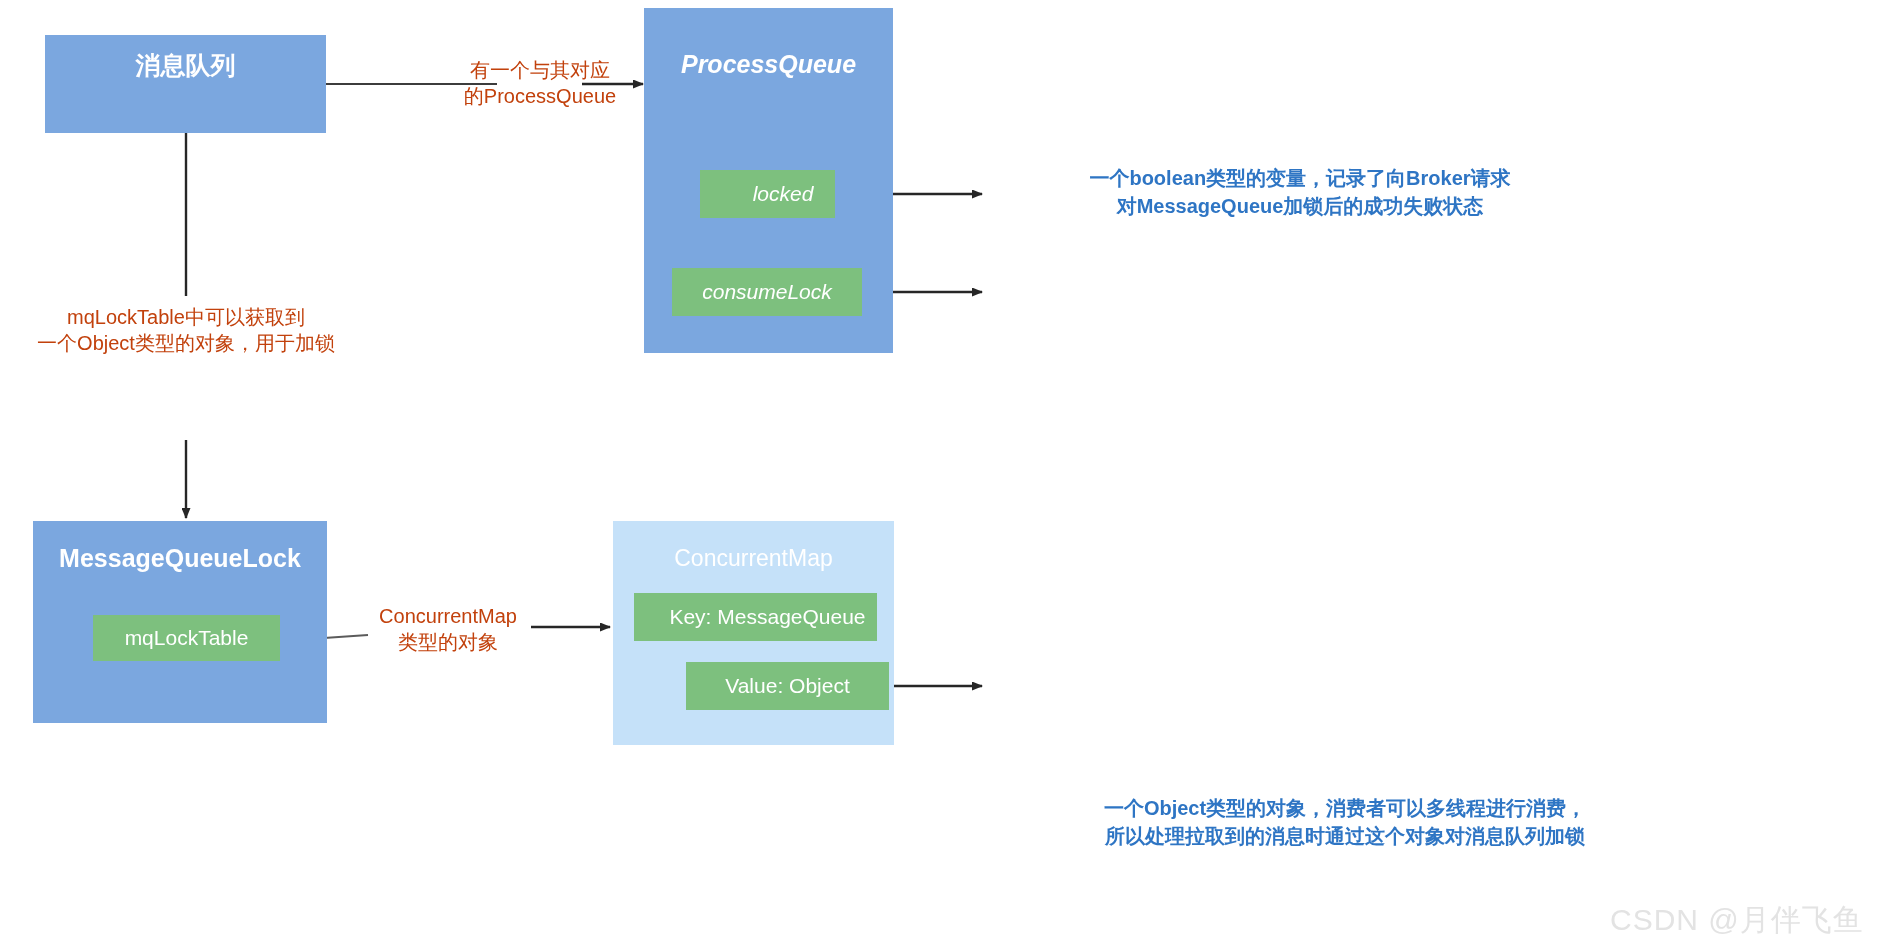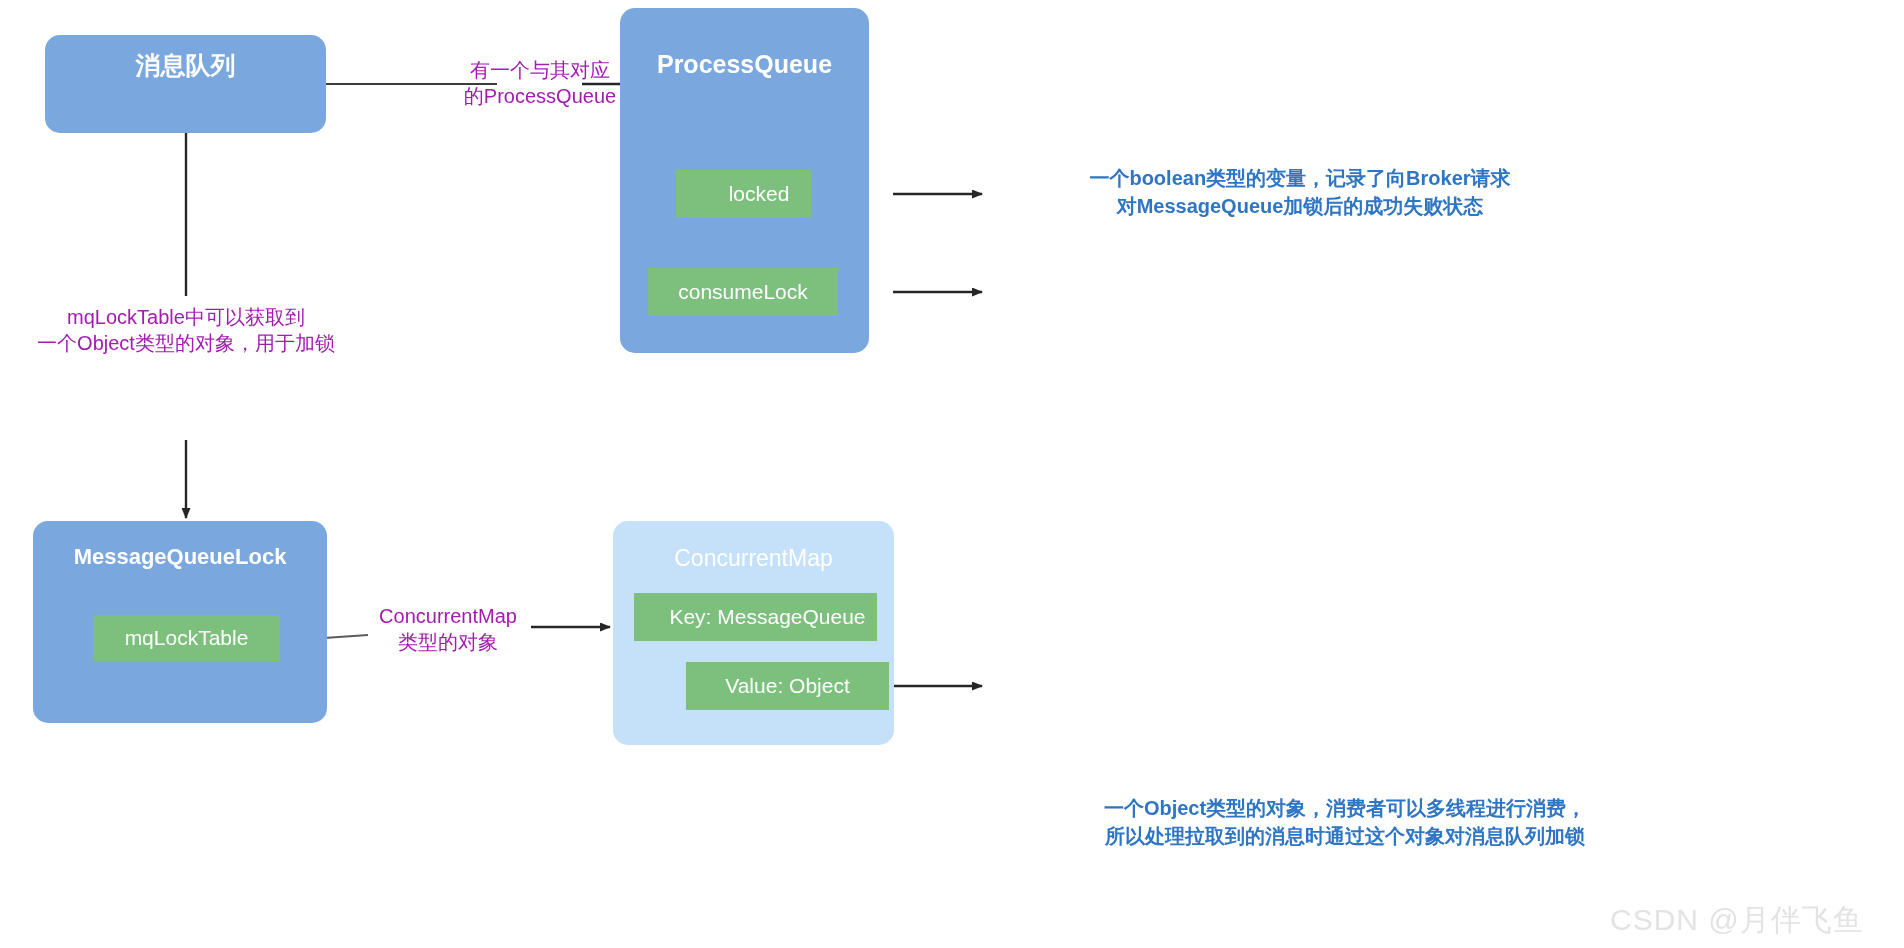--- a/index.html
+++ b/index.html
@@ -15,21 +15,20 @@
     width: 1904px;
     height: 948px;
     background: #ffffff;
     overflow: hidden;
   }
   .node {
     position: absolute;
     box-sizing: border-box;
     color: #ffffff;
     text-align: center;
-    border-radius: 15px;
   }
   .node-blue { background: #7BA7DF; }
   .node-lightblue { background: #C5E1F9; }
 
   .node-title {
     position: absolute;
     left: 0;
     right: 0;
     text-align: center;
     color: #ffffff;
@@ -55,21 +54,21 @@
     left: 0;
     right: 0;
     text-align: center;
     color: #ffffff;
     font-weight: bold;
     white-space: nowrap;
   }
 
   .edge-label {
     position: absolute;
-    color: #a21caf;
+    color: #c2410c;
     text-align: center;
     line-height: 1.32;
     white-space: pre-line;
     font-size: 20px;
   }
 
   .annot {
     position: absolute;
     color: #2E75C4;
     font-weight: bold;
@@ -124,32 +123,32 @@
     <path d="M280,641 L368,635" stroke="#5b5b5b" stroke-width="2.2" fill="none"></path>
     <path d="M531,627 L610,627" stroke="#262626" stroke-width="2.4" fill="none" marker-end="url(#arrowDark)"></path>
 
     <path d="M856,686 L982,686" stroke="#262626" stroke-width="2.4" fill="none" marker-end="url(#arrowDark)"></path>
   </svg>
 
   <div class="node node-blue" style="left:45px; top:35px; width:281px; height:98px;">
     <div class="mq-label" style="top:14px; font-size:25px;">消息队列</div>
   </div>
 
-  <div class="node node-blue" style="left:620px; top:8px; width:249px; height:345px;">
+  <div class="node node-blue" style="left:644px; top:8px; width:249px; height:345px;font-style:italic;">
     <div class="node-title" style="top:42px; font-size:25px;">ProcessQueue</div>
     <div class="chip" style="left:56px; top:162px; width:135px; height:48px;padding-left:31px;">
       <span style="font-size:21px;">locked</span>
     </div>
     <div class="chip" style="left:28px; top:260px; width:190px; height:48px;">
       <span style="font-size:21px;">consumeLock</span>
     </div>
   </div>
 
   <div class="node node-blue" style="left:33px; top:521px; width:294px; height:202px;">
-    <div class="node-title" style="top:23px; font-size:22px;">MessageQueueLock</div>
+    <div class="node-title" style="top:23px; font-size:25px;">MessageQueueLock</div>
     <div class="chip" style="left:60px; top:94px; width:187px; height:46px;">
       <span style="font-size:21px;">mqLockTable</span>
     </div>
   </div>
 
   <div class="node node-lightblue" style="left:613px; top:521px; width:281px; height:224px;">
     <div class="node-title regular" style="top:24px; font-size:23px;">ConcurrentMap</div>
     <div class="chip" style="left:21px; top:72px; width:243px; height:48px;">
       <span style="font-size:21px;margin-left:24px;">Key: MessageQueue</span>
     </div>

